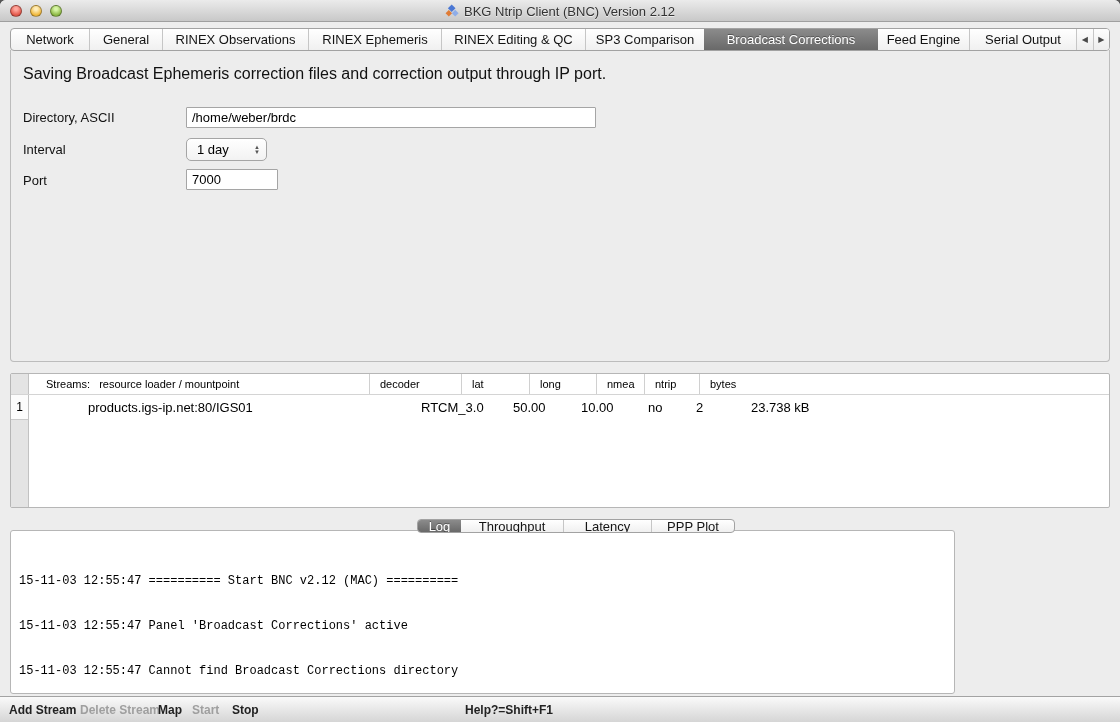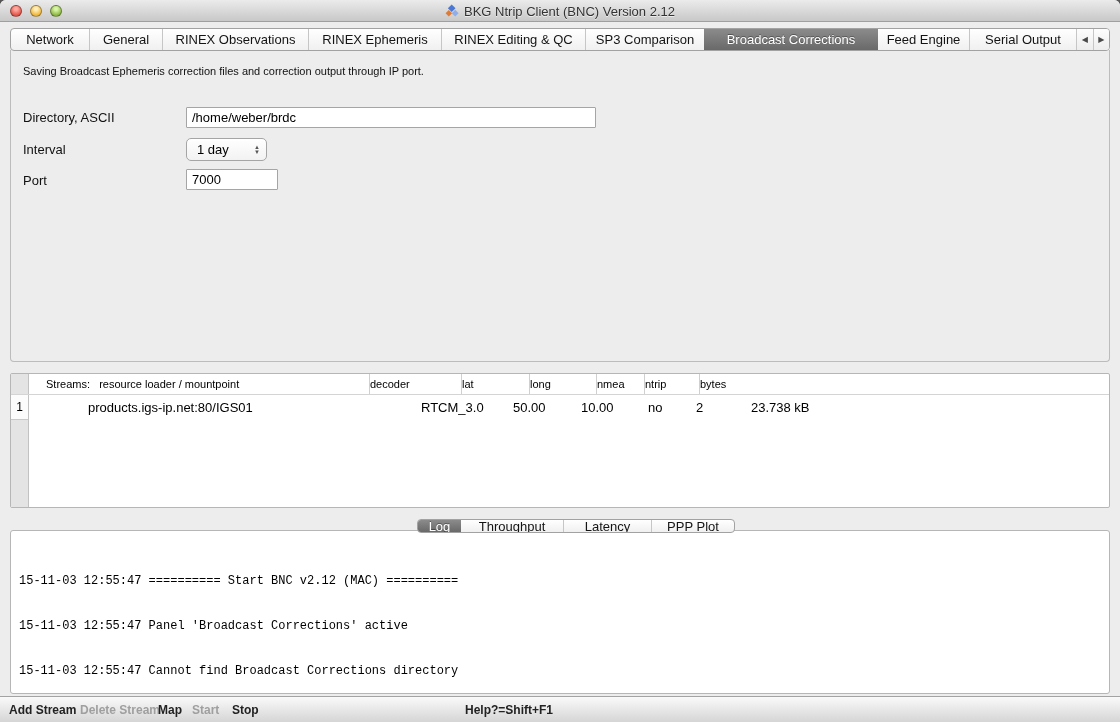--- a/index.html
+++ b/index.html
@@ -56,21 +56,21 @@
     flex:1; display:flex; align-items:center; justify-content:center;
     font-size:8px; color:#4a4a4a; background:linear-gradient(#fdfdfd,#ededed);
   }
   .tab-arrow + .tab-arrow { border-left:1px solid #c6c6c6; }
 
   
   .content-pane {
     position:absolute; left:10px; top:50px; width:1100px; height:312px;
     border:1px solid #bcbcbc; border-top:none; border-radius:0 0 4px 4px;
   }
-  .description { position:absolute; left:12px; top:15px; font-size:11px; color:#111; }
+  .description { position:absolute; left:12px; top:15px; font-size:16px; color:#111; }
   .form-label { position:absolute; left:12px; font-size:13px; color:#111; }
   .lbl-dir { top:60px; } .lbl-int { top:92px; } .lbl-port { top:123px; }
   .text-input {
     position:absolute; left:175px; height:21px; border:1px solid #a5a5a5;
     background:#fff; font-family:"Liberation Sans","DejaVu Sans",sans-serif;
     font-size:13px; color:#000; padding:0 5px; border-radius:1px;
   }
   .inp-dir { top:57px; width:410px; }
   .inp-port { top:119px; width:92px; }
   .select {
@@ -89,21 +89,21 @@
   }
   .s-gutter-bg {
     position:absolute; left:0; top:0; bottom:0; width:18px;
     background:#e4e4e4; border-right:1px solid #c2c2c2;
   }
   .s-header {
     position:absolute; left:0; top:0; width:100%; height:21px; display:flex;
     border-bottom:1px solid #d4d4d4; font-size:11px; color:#000;
   }
   .s-corner { width:19px; }
-  .s-hcell { display:flex; align-items:center; white-space:pre; }
+  .s-hcell { display:flex; align-items:center; padding-left:10px; white-space:pre; }
   .s-hcell.hc1 { padding-left:16px; }
   .s-hcell + .s-hcell { border-left:1px solid #d0d0d0; }
   .c1{width:339px} .c2{width:92px} .c3{width:68px} .c4{width:67px}
   .c5{width:48px} .c6{width:55px} .c7{flex:1}
   .s-rownum {
     position:absolute; left:0; top:21px; width:18px; height:25px;
     background:#fcfcfc; border-bottom:1px solid #c9c9c9; border-right:1px solid #c2c2c2;
     display:flex; align-items:center; justify-content:center; font-size:12px; color:#000;
   }
   .s-row {
@@ -129,21 +129,21 @@
     text-shadow:0 -1px 0 rgba(0,0,0,.35); border-left:none;
   }
   .ltab.selected + .ltab { border-left:none; }
   .ltab:nth-of-type(1){width:43px}
   .ltab:nth-of-type(2){width:102px}
   .ltab:nth-of-type(3){width:88px}
   .ltab:nth-of-type(4){width:83px}
 
   
   .log-pane {
-    position:absolute; left:10px; top:530px; width:1100px; height:164px;
+    position:absolute; left:10px; top:530px; width:945px; height:164px;
     background:#fff; border:1px solid #b6b6b6; border-radius:3px;
   }
   .log-text {
     position:absolute; left:8px; top:13px; right:6px;
     font-family:"Liberation Mono","DejaVu Sans Mono",monospace;
     font-size:12px; line-height:15px; color:#000; white-space:pre;
   }
 
   
   .bottombar {

